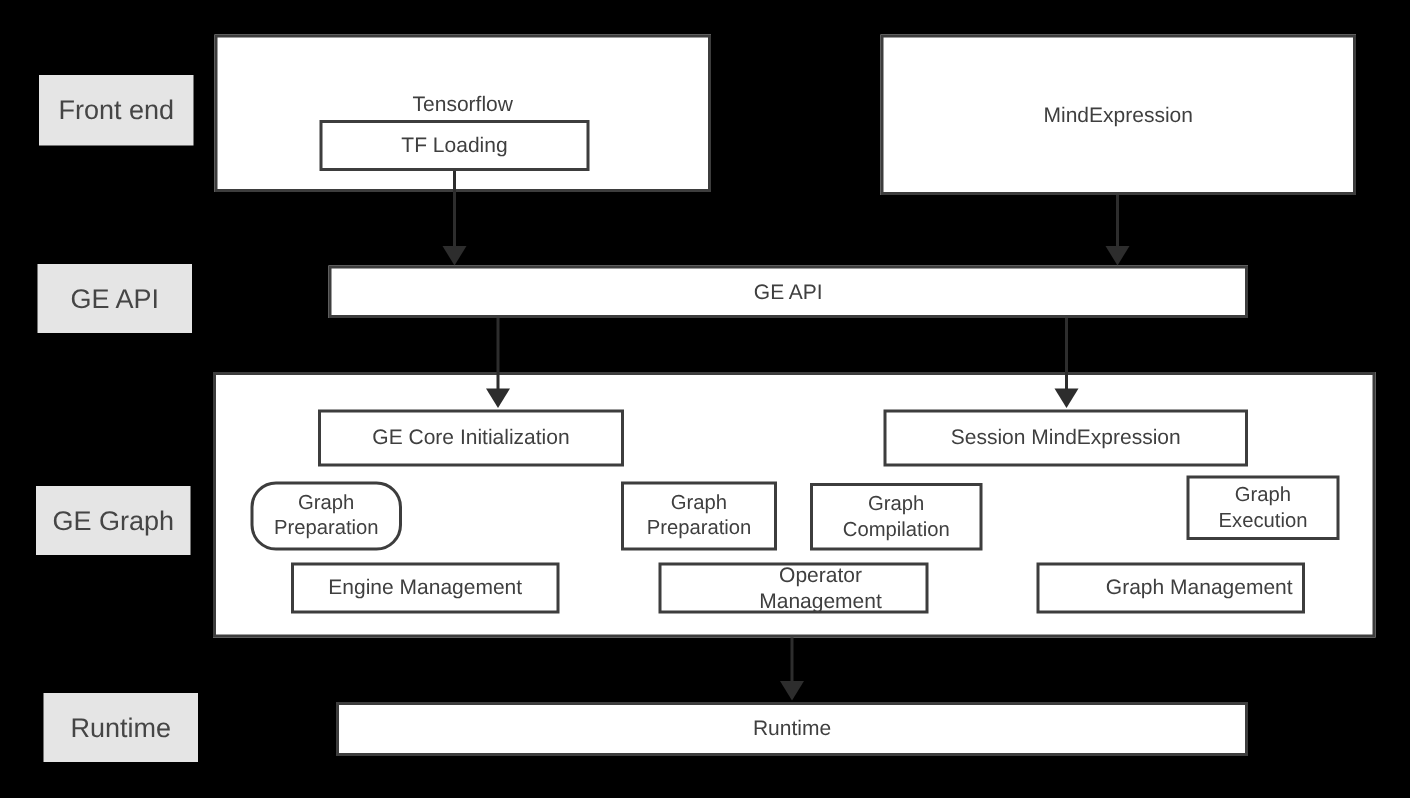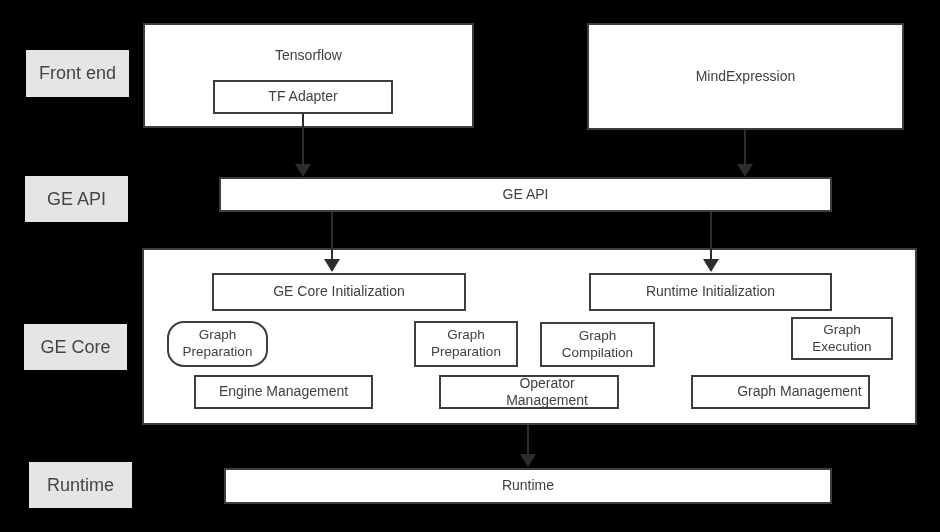--- a/index.html
+++ b/index.html
@@ -33,21 +33,21 @@
     display: flex;
     align-items: center;
     justify-content: center;
     text-align: center;
     font-size: 14px;
     color: #3f3f3f;
     line-height: 1.25;
   }
   .box.titled {
     align-items: flex-start;
-    padding-top: 22px;
+    padding-top: 36px;
   }
   .box.small-text { font-size: 13.5px; }
   .arrow {
     position: absolute;
     width: 16px;
     z-index: 5;
   }
   .arrow .shaft {
     position: absolute;
     left: 50%;
@@ -69,35 +69,35 @@
     border-top: 13px solid #2d2d2d;
   }
 </style>
 </head>
 <body>
 
 <div class="stage">
 
   <div class="row-label" style="left:26px; top:50px; width:103px; height:47px;">Front end</div>
   <div class="row-label" style="left:25px; top:176px; width:103px; height:46px;">GE API</div>
-  <div class="row-label" style="left:24px; top:324px; width:103px; height:46px;">GE Core</div>
+  <div class="row-label" style="left:24px; top:324px; width:103px; height:46px;">GE Graph</div>
   <div class="row-label" style="left:29px; top:462px; width:103px; height:46px;">Runtime</div>
 
   <div class="box titled" style="left:143px; top:23px; width:331px; height:105px;">
     <span>Tensorflow</span>
   </div>
-  <div class="box" style="left:213px; top:80px; width:180px; height:34px;">TF Adapter</div>
+  <div class="box" style="left:213px; top:80px; width:180px; height:34px;">TF Loading</div>
 
   <div class="box" style="left:587px; top:23px; width:317px; height:107px;">MindExpression</div>
 
   <div class="box" style="left:219px; top:177px; width:613px; height:35px;">GE API</div>
 
   <div class="box" style="left:142px; top:248px; width:775px; height:177px;">
-    <div class="box" style="left:68px; top:23px; width:254px; height:38px;">GE Core Initialization</div>
-    <div class="box" style="left:445px; top:23px; width:243px; height:38px;">Runtime Initialization</div>
+    <div class="box" style="left:68px; top:23px; width:204px; height:38px;">GE Core Initialization</div>
+    <div class="box" style="left:445px; top:23px; width:243px; height:38px;">Session MindExpression</div>
 
     <div class="box small-text" style="left:23px; top:71px; width:101px; height:46px;border-radius:17px;">Graph Preparation</div>
     <div class="box small-text" style="left:270px; top:71px; width:104px; height:46px;">Graph Preparation</div>
     <div class="box small-text" style="left:396px; top:72px; width:115px; height:45px;text-align:center;">Graph Compilation</div>
     <div class="box small-text" style="left:647px; top:67px; width:102px; height:43px;">Graph Execution</div>
 
     <div class="box" style="left:50px; top:125px; width:179px; height:34px;">Engine Management</div>
     <div class="box" style="left:295px; top:125px; width:180px; height:34px;padding-left:36px;">Operator Management</div>
     <div class="box" style="left:547px; top:125px; width:179px; height:34px;padding-left:38px;">Graph Management</div>
   </div>

